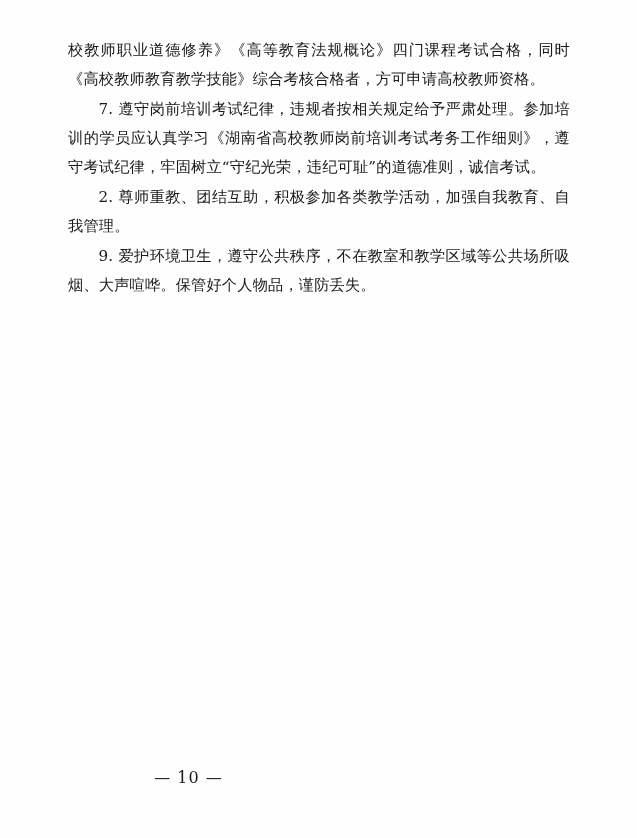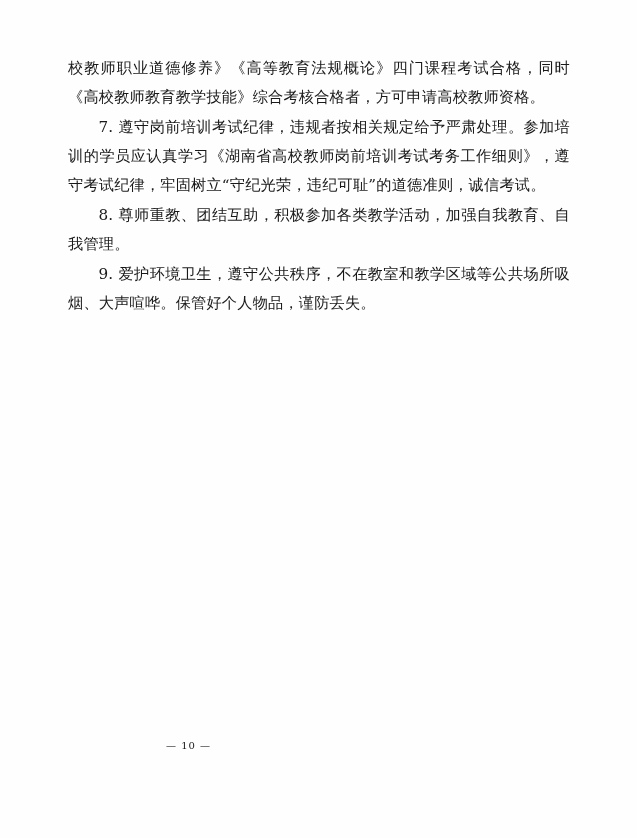--- a/index.html
+++ b/index.html
@@ -17,59 +17,59 @@
   .page {
     position: relative;
     width: 637px;
     height: 838px;
     background: #fefefe;
     box-sizing: border-box;
   }
   .content {
     position: absolute;
     left: 68px;
-    top: 54px;
+    top: 36px;
     width: 502px;
   }
   .para {
     font-size: 15.2px;
     line-height: 29px;
     text-align: justify;
     text-justify: inter-ideograph;
     margin: 0 0 0 0;
     letter-spacing: 0.2px;
     color: #191919;
   }
   .para.indent {
     text-indent: 2em;
   }
   .para + .para {
     margin-top: 1px;
   }
   .footer {
     position: absolute;
     left: 0;
-    top: 740px;
+    top: 768px;
     width: 637px;
     text-align: center;
-    font-size: 10px;
+    font-size: 16px;
     color: #1a1a1a;
     letter-spacing: 1px;
   }
   .footer-inner {
     display: inline-block;
     margin-left: -260px;
   }
 </style>
 </head>
 <body>
 
 <div class="page">
   <div class="content">
     <p class="para">校教师职业道德修养》《高等教育法规概论》四门课程考试合格，同时《高校教师教育教学技能》综合考核合格者，方可申请高校教师资格。</p>
     <p class="para indent">7. 遵守岗前培训考试纪律，违规者按相关规定给予严肃处理。参加培训的学员应认真学习《湖南省高校教师岗前培训考试考务工作细则》，遵守考试纪律，牢固树立“守纪光荣，违纪可耻”的道德准则，诚信考试。</p>
-    <p class="para indent">8. 尊师重教、团结互助，积极参加各类教学活动，加强自我教育、自我管理。</p>
+    <p class="para indent">2. 尊师重教、团结互助，积极参加各类教学活动，加强自我教育、自我管理。</p>
     <p class="para indent">9. 爱护环境卫生，遵守公共秩序，不在教室和教学区域等公共场所吸烟、大声喧哗。保管好个人物品，谨防丢失。</p>
   </div>
   <div class="footer">
     <span class="footer-inner">— 10 —</span>
   </div>
 </div>
 
 </body></html>

